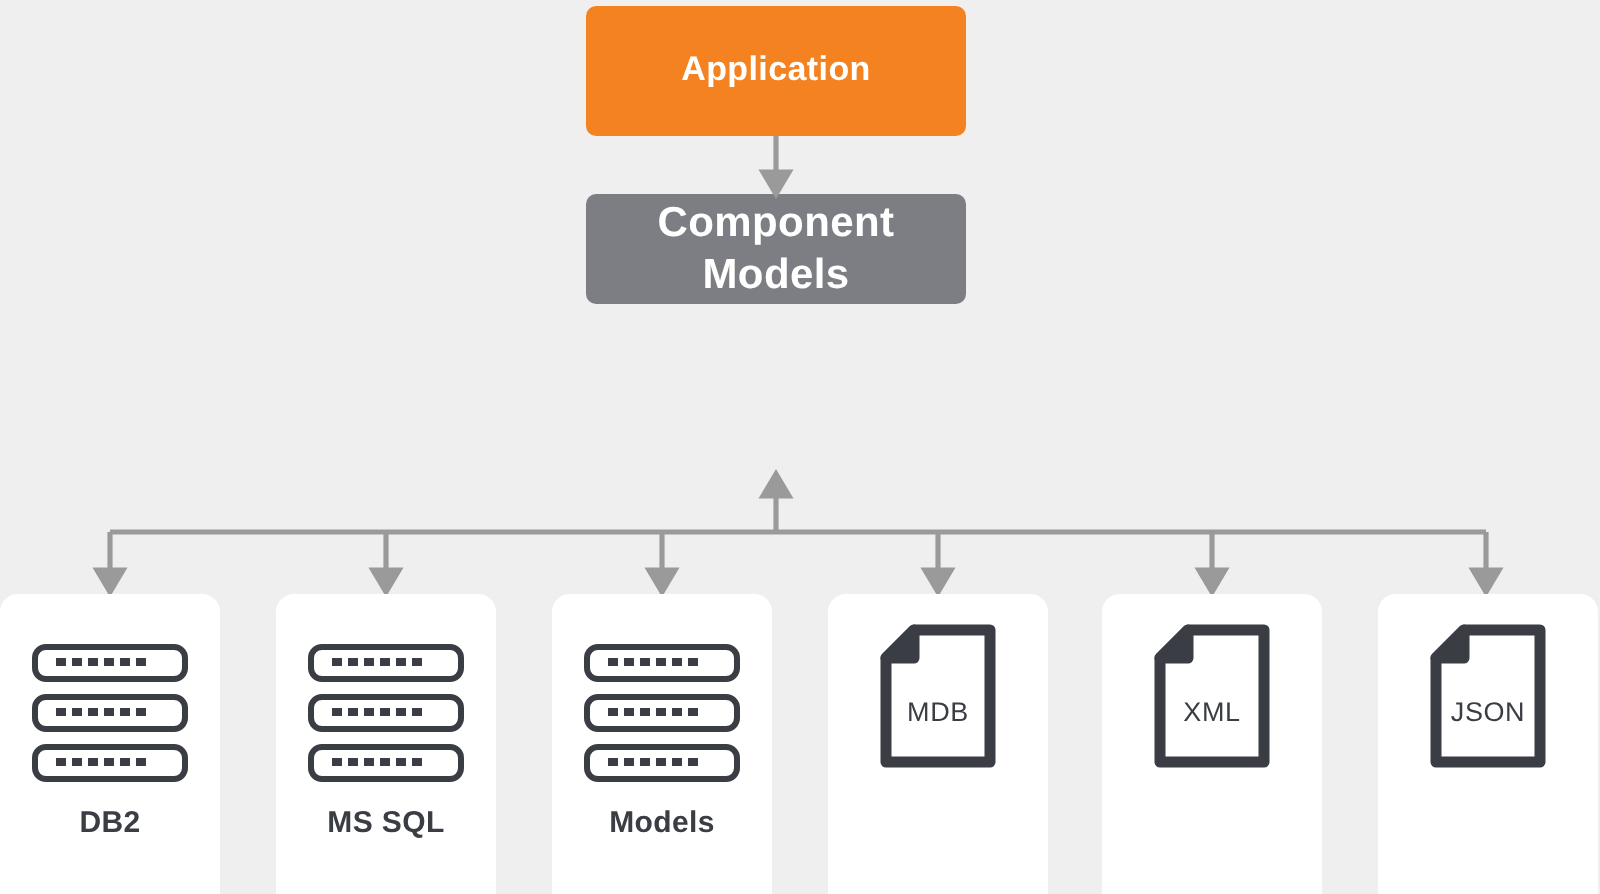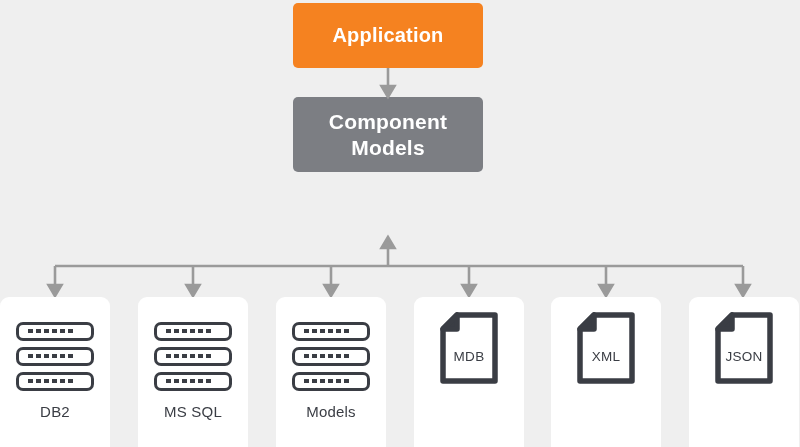--- a/index.html
+++ b/index.html
@@ -34,25 +34,25 @@
     color: #ffffff;
     font-weight: bold;
     letter-spacing: 0.2px;
     box-sizing: border-box;
     line-height: 1.22;
   }
   #box-application {
     top: 3px;
     height: 65px;
     background: #f58220;
-    font-size: 20px;
+    font-size: 17px;
   }
   #box-component-models {
     top: 97px;
-    height: 75px;
+    height: 55px;
     background: #7c7e83;
     font-size: 21px;
     padding: 0 14px;
   }
   #box-data-manager {
     top: 172px;
     height: 65px;
     background: #7c7e83;
     font-size: 21px;
   }
@@ -83,21 +83,21 @@
   .card-icon {
     margin-top: 21px;
     height: 76px;
     display: flex;
     align-items: center;
     justify-content: center;
   }
   .card-label {
     margin-top: 9px;
     font-size: 15px;
-    font-weight: normal;
+    font-weight: bold;
     color: #3a3d44;
     letter-spacing: 0.2px;
     text-align: center;
   }
 
   
   .db-icon {
     display: flex;
     flex-direction: column;
     gap: 6px;

